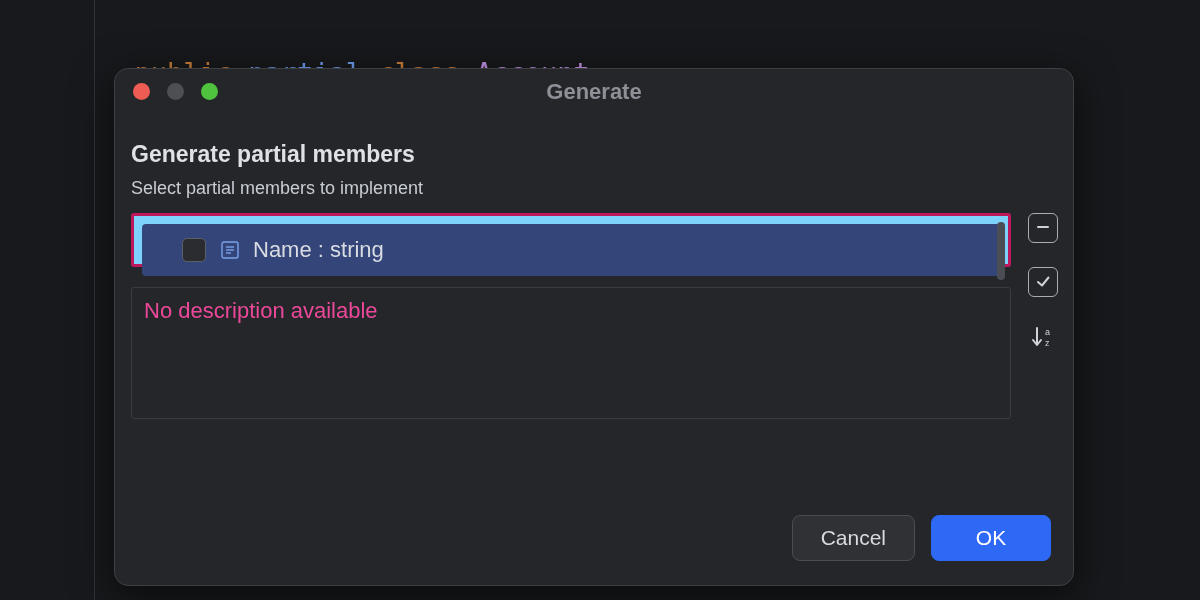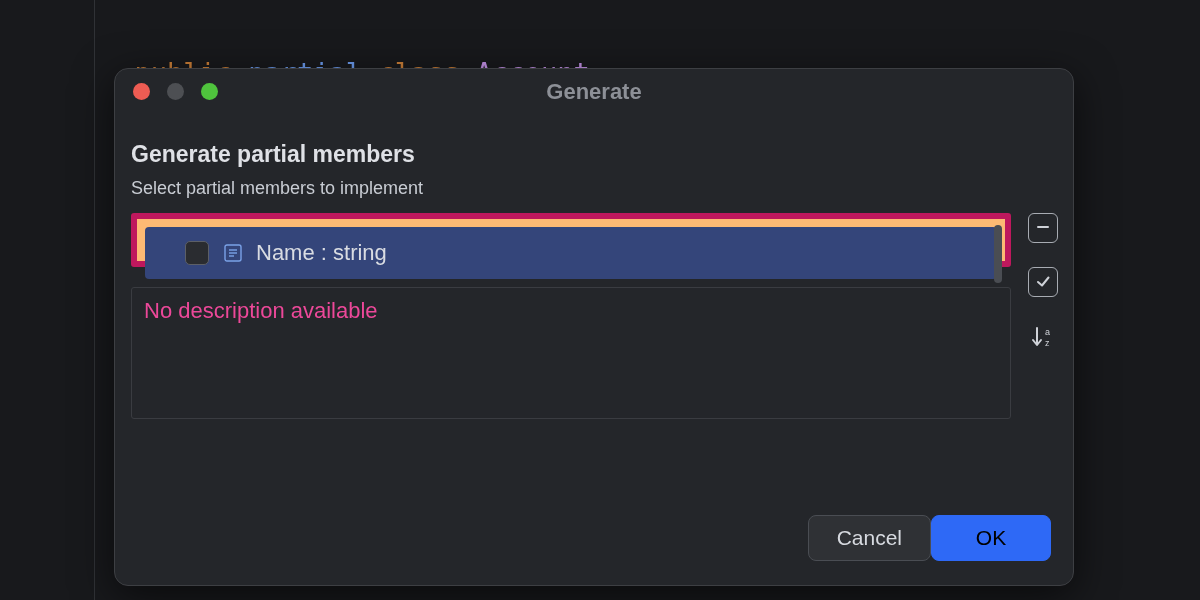--- a/index.html
+++ b/index.html
@@ -95,22 +95,22 @@
   .content-row {
     display: flex;
     gap: 12px;
   }
   .list-col {
     flex: 1;
   }
   .member-list {
     position: relative;
     height: 54px;
-    background: #fdba74;
-    border: 6px solid #be185d;
+    background: #7dd3fc;
+    border: 3px solid #be185d;
     border-radius: 3px;
     padding: 8px 8px;
   }
   .member-row {
     display: flex;
     align-items: center;
     height: 52px;
     background: #34457a;
     border-radius: 4px;
     padding: 0 18px 0 40px;
@@ -175,41 +175,42 @@
     background: transparent;
   }
   .side-btn.plain {
     border: none;
     width: 34px;
     height: 34px;
   }
   .footer {
     display: flex;
     justify-content: flex-end;
+    gap: 16px;
     padding: 20px 22px 24px 0;
   }
   .btn {
     height: 46px;
     min-width: 120px;
     border-radius: 8px;
     font-size: 21px;
     display: flex;
     align-items: center;
     justify-content: center;
     cursor: pointer;
     padding: 0 28px;
   }
   .btn-cancel {
     background: #2f3135;
     color: #d7dae0;
     border: 1px solid #4a4d53;
   }
   .btn-ok {
     background: #2e69f6;
-    color: #000000;
+    color: #ffffff;
     border: 1px solid #2e69f6;
   }
 </style>
 </head>
 <body>
 
 <div class="gutter-line"></div>
 
 <div class="code-line">
   <span class="tok-keyword">public</span> <span class="tok-modifier">partial</span> <span class="tok-keyword">class</span> <span class="tok-class">Account</span>

